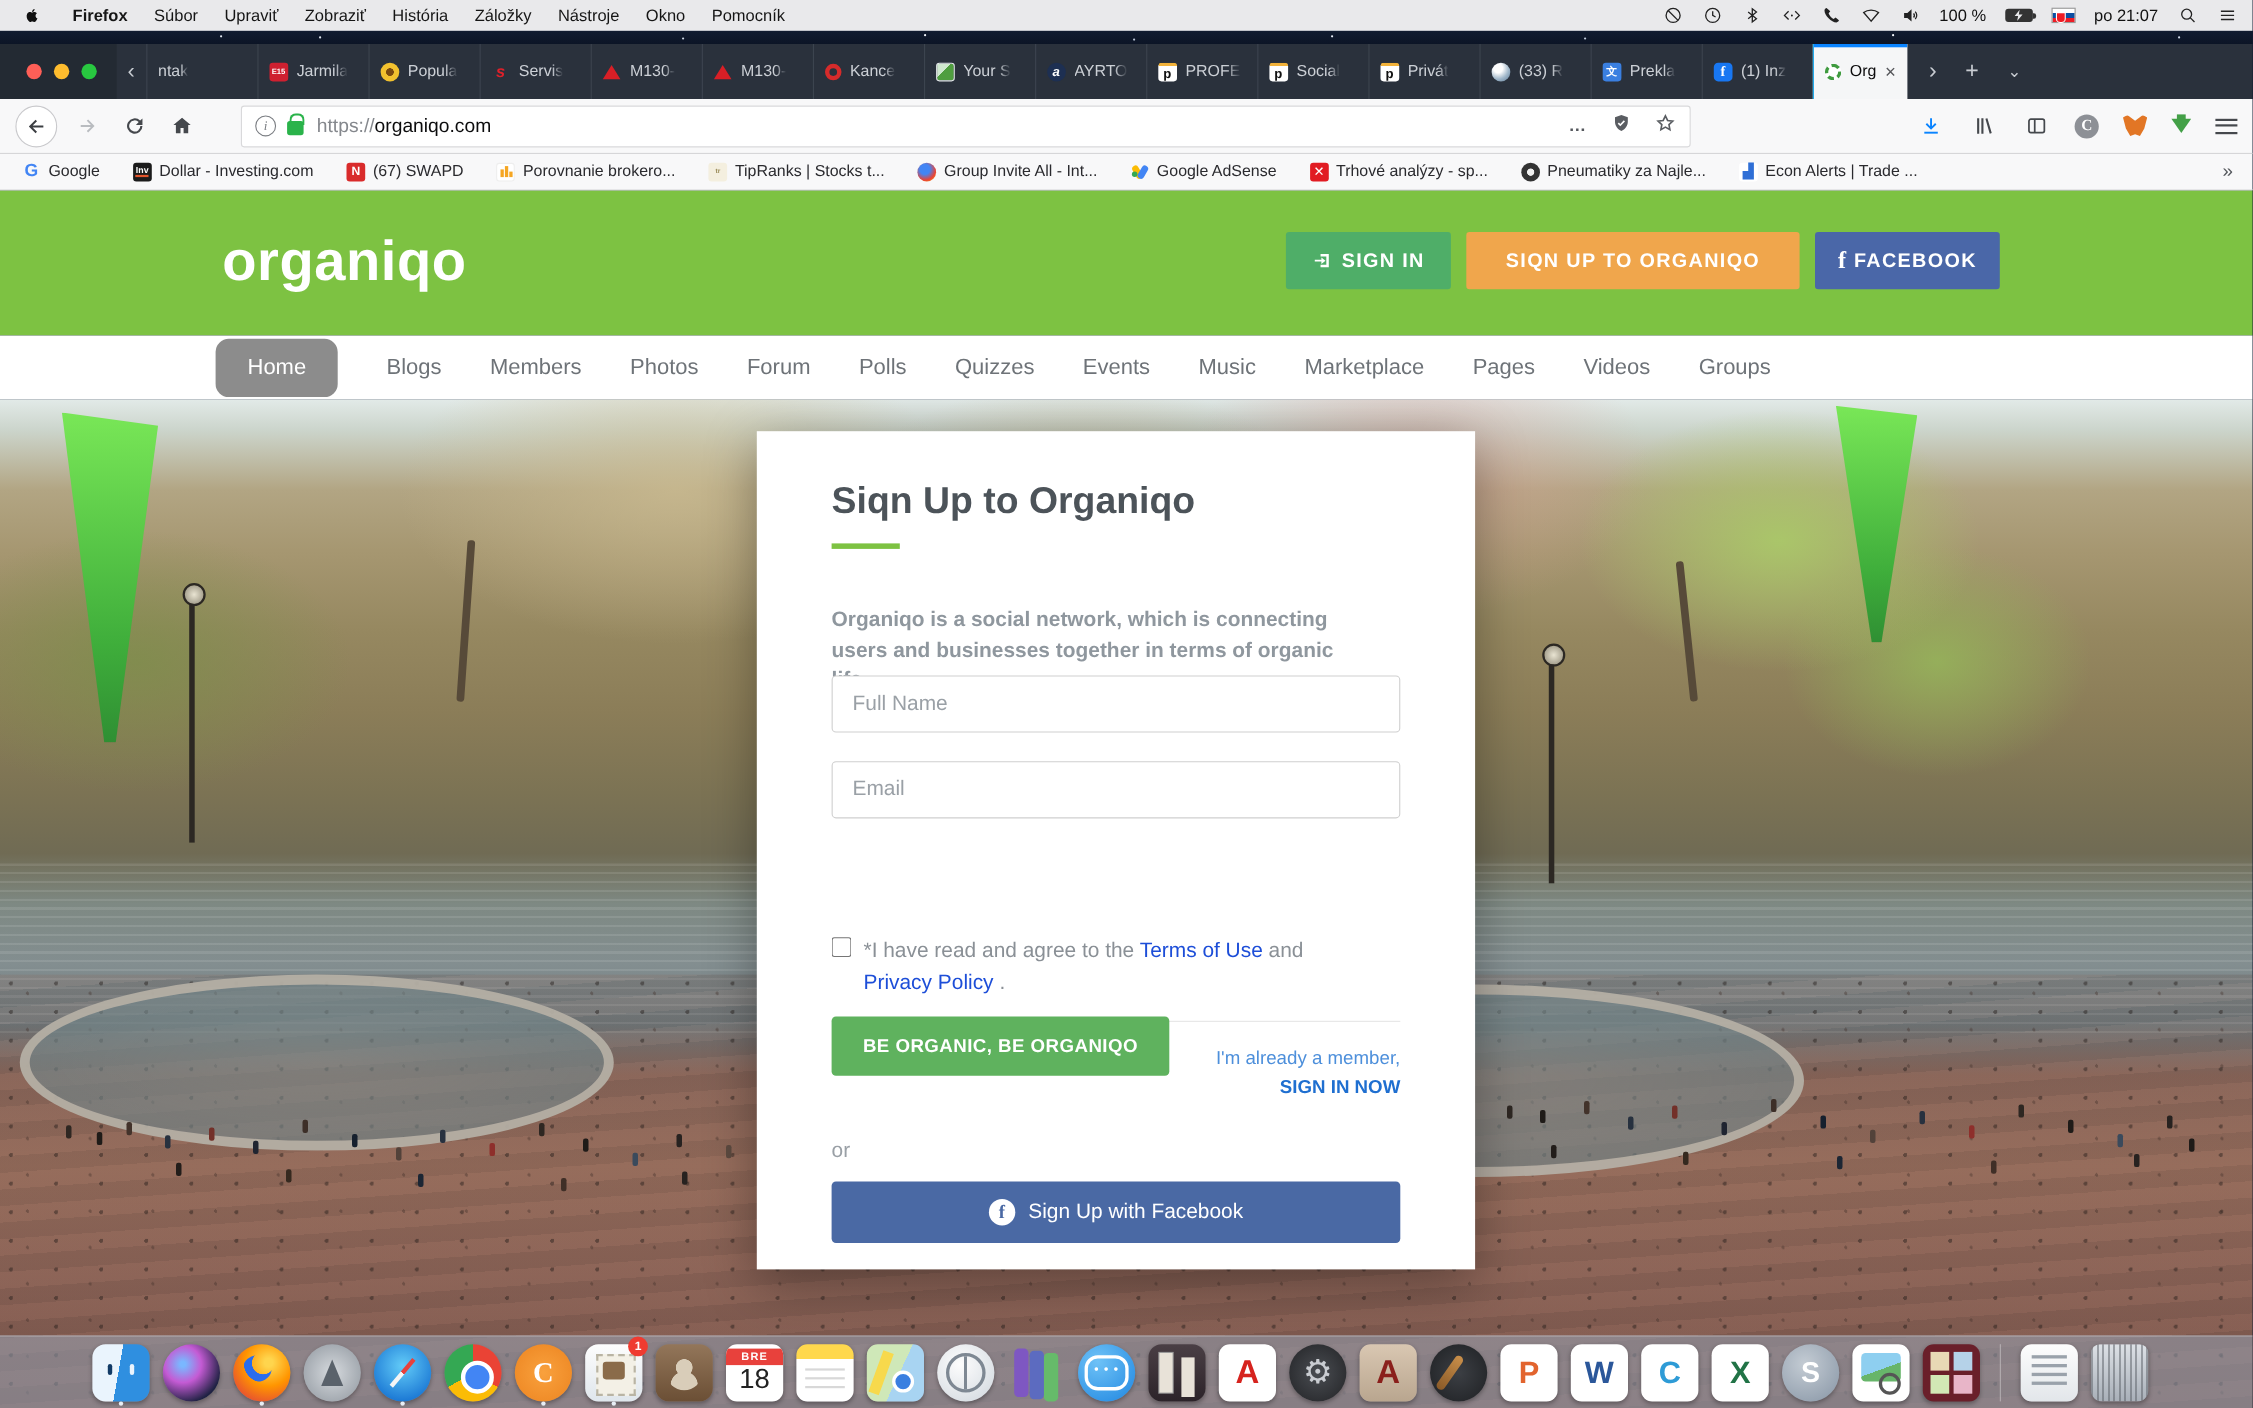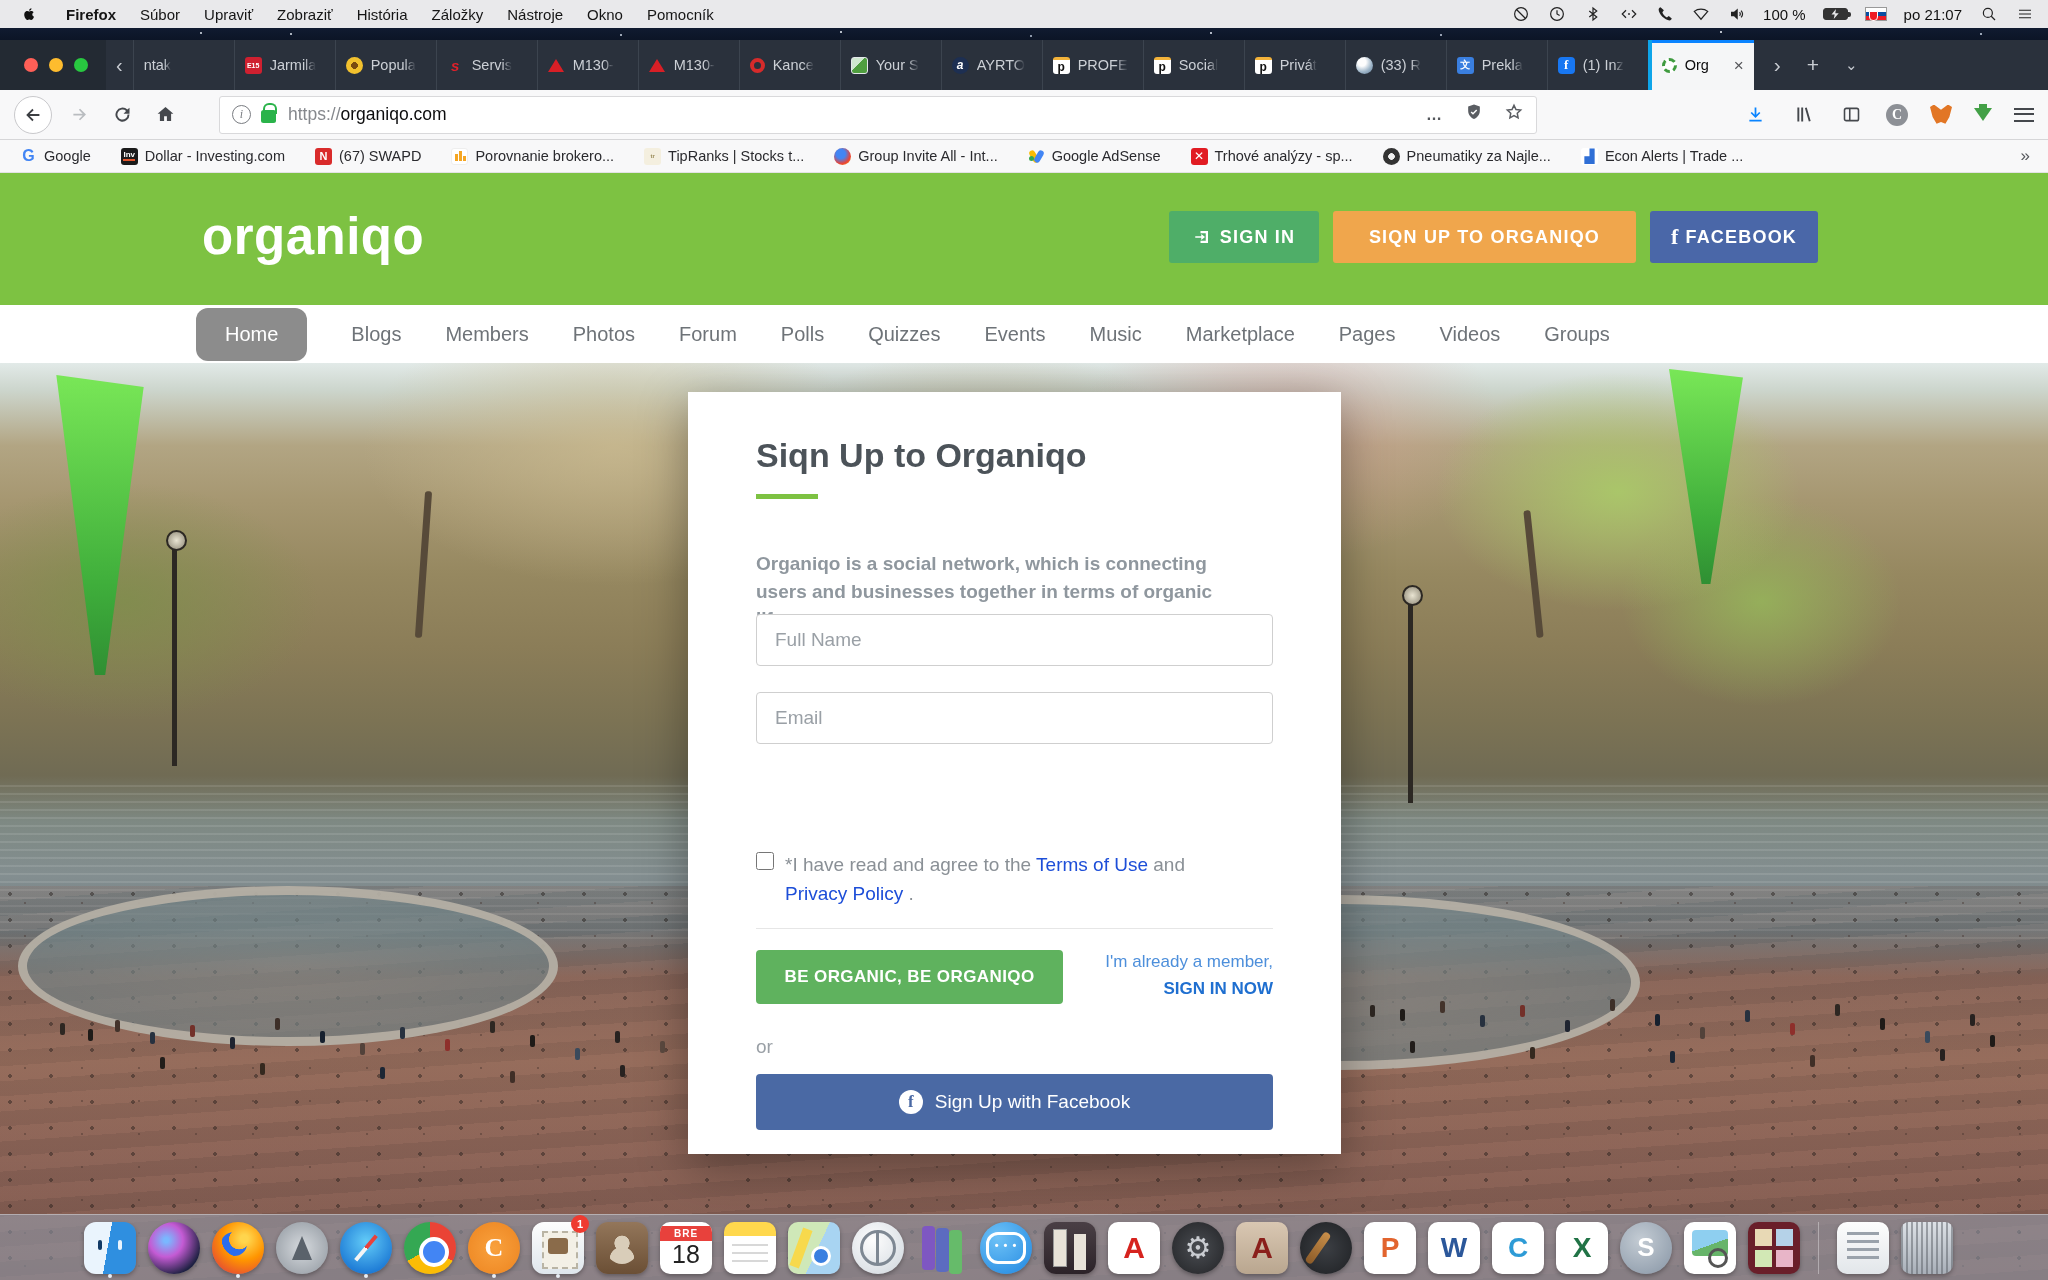--- a/index.html
+++ b/index.html
@@ -38,21 +38,21 @@
   .tabbar{position:absolute;left:0;top:40px;width:2048px;height:50px;background:#2a313c;
     display:flex;align-items:stretch;z-index:50;}
   .traffic{display:flex;align-items:center;gap:11px;padding:0 18px 0 24px;background:#232a33;}
   .tl{width:14px;height:14px;border-radius:50%;}
   .tl.r{background:#ff5f57;} .tl.y{background:#febc2e;} .tl.g{background:#28c840;}
   .tab-scroll{display:flex;align-items:center;color:#c8ccd2;font-size:20px;padding:0 10px;}
   .tab{width:101px;display:flex;align-items:center;gap:8px;padding:0 10px;border-left:1px solid #3c444f;
     color:#ccd0d6;font-size:14.5px;overflow:hidden;white-space:nowrap;position:relative;}
   .tab:first-of-type{border-left:none;width:52px;color:#8f959d;}
   .tab .lbl{overflow:hidden;max-width:62px;-webkit-mask-image:linear-gradient(90deg,#000 75%,transparent);mask-image:linear-gradient(90deg,#000 75%,transparent);}
-  .tab.active{background:#f5f6f7;color:#0c0c0d;width:106px;border-left:4px solid #0ea5e9;}
+  .tab.active{background:#f5f6f7;color:#0c0c0d;width:86px;border-left:1px solid #0ea5e9;}
   .tab.active:before{content:"";position:absolute;left:0;top:0;right:0;height:3px;background:#0a84ff;}
   .tab.active .lbl{-webkit-mask-image:none;mask-image:none;}
   .tclose{margin-left:auto;color:#55565a;font-size:17px;line-height:1;}
   .ticon{width:17px;height:17px;flex:none;border-radius:3px;display:inline-flex;align-items:center;justify-content:center;font-weight:bold;}
   .ti-e15{background:#cf2030;color:#fff;font-size:7px;letter-spacing:0;}
   .ti-flower{background:radial-gradient(circle at 50% 50%,#7a4a10 28%,#f2c12e 30% 100%);border-radius:50%;}
   .ti-swoosh{background:transparent;color:#e0202a;font-size:15px;font-style:italic;}
   .ti-tri{background:transparent;}
   .ti-tri i{display:block;width:0;height:0;border-left:8px solid transparent;border-right:8px solid transparent;border-bottom:13px solid #d81f26;}
   .ti-ring{border-radius:50%;border:4px solid #d62b2b;background:transparent;width:15px;height:15px;}
@@ -195,21 +195,21 @@
     color:#8f979e;line-height:1.45;}
   .cinput{position:absolute;left:68px;width:517px;height:52px;border:1px solid #cfcfcf;border-radius:4px;
     padding:0 18px;font-size:19px;color:#333;font-family:"Liberation Sans",sans-serif;outline:none;}
   .cinput::placeholder{color:#9aa0a6;opacity:1;}
   .in1{top:222px;} .in2{top:300px;} .in3{top:378px;}
   .agree{position:absolute;left:68px;top:458px;display:flex;gap:11px;width:490px;}
   .agree input{width:18px;height:18px;margin:2px 0 0;accent-color:#7a7a7a;}
   .agree .txt{font-size:19px;color:#8a9096;line-height:1.55;width:440px;}
   .agree a{color:#1d4ed8;text-decoration:none;}
   .cdivider{position:absolute;left:68px;top:536px;width:517px;height:1px;background:#e6e6e6;}
-  .cbtn{position:absolute;left:68px;top:558px;width:307px;height:54px;background:#5fb25e;border-radius:4px;
+  .cbtn{position:absolute;left:68px;top:532px;width:307px;height:54px;background:#5fb25e;border-radius:4px;
     color:#fff;font-weight:bold;font-size:17px;display:flex;align-items:center;justify-content:center;letter-spacing:.4px;}
   .member{position:absolute;right:68px;top:560px;text-align:right;font-size:17px;}
   .member .m1{color:#4d8fdb;}
   .member .m2{color:#1f6fd0;font-weight:bold;margin-top:7px;}
   .or{position:absolute;left:68px;top:644px;font-size:19px;color:#9aa0a6;}
   .fbbtn{position:absolute;left:68px;top:682px;width:517px;height:56px;background:#4a69a4;border-radius:4px;
     color:#fff;font-size:19px;display:flex;align-items:center;justify-content:center;gap:12px;}
   .fbbtn .fcirc{width:24px;height:24px;border-radius:50%;background:#fff;color:#4a69a4;display:inline-flex;
     align-items:center;justify-content:center;font-weight:bold;font-family:"Liberation Serif",serif;font-size:17px;}
 

